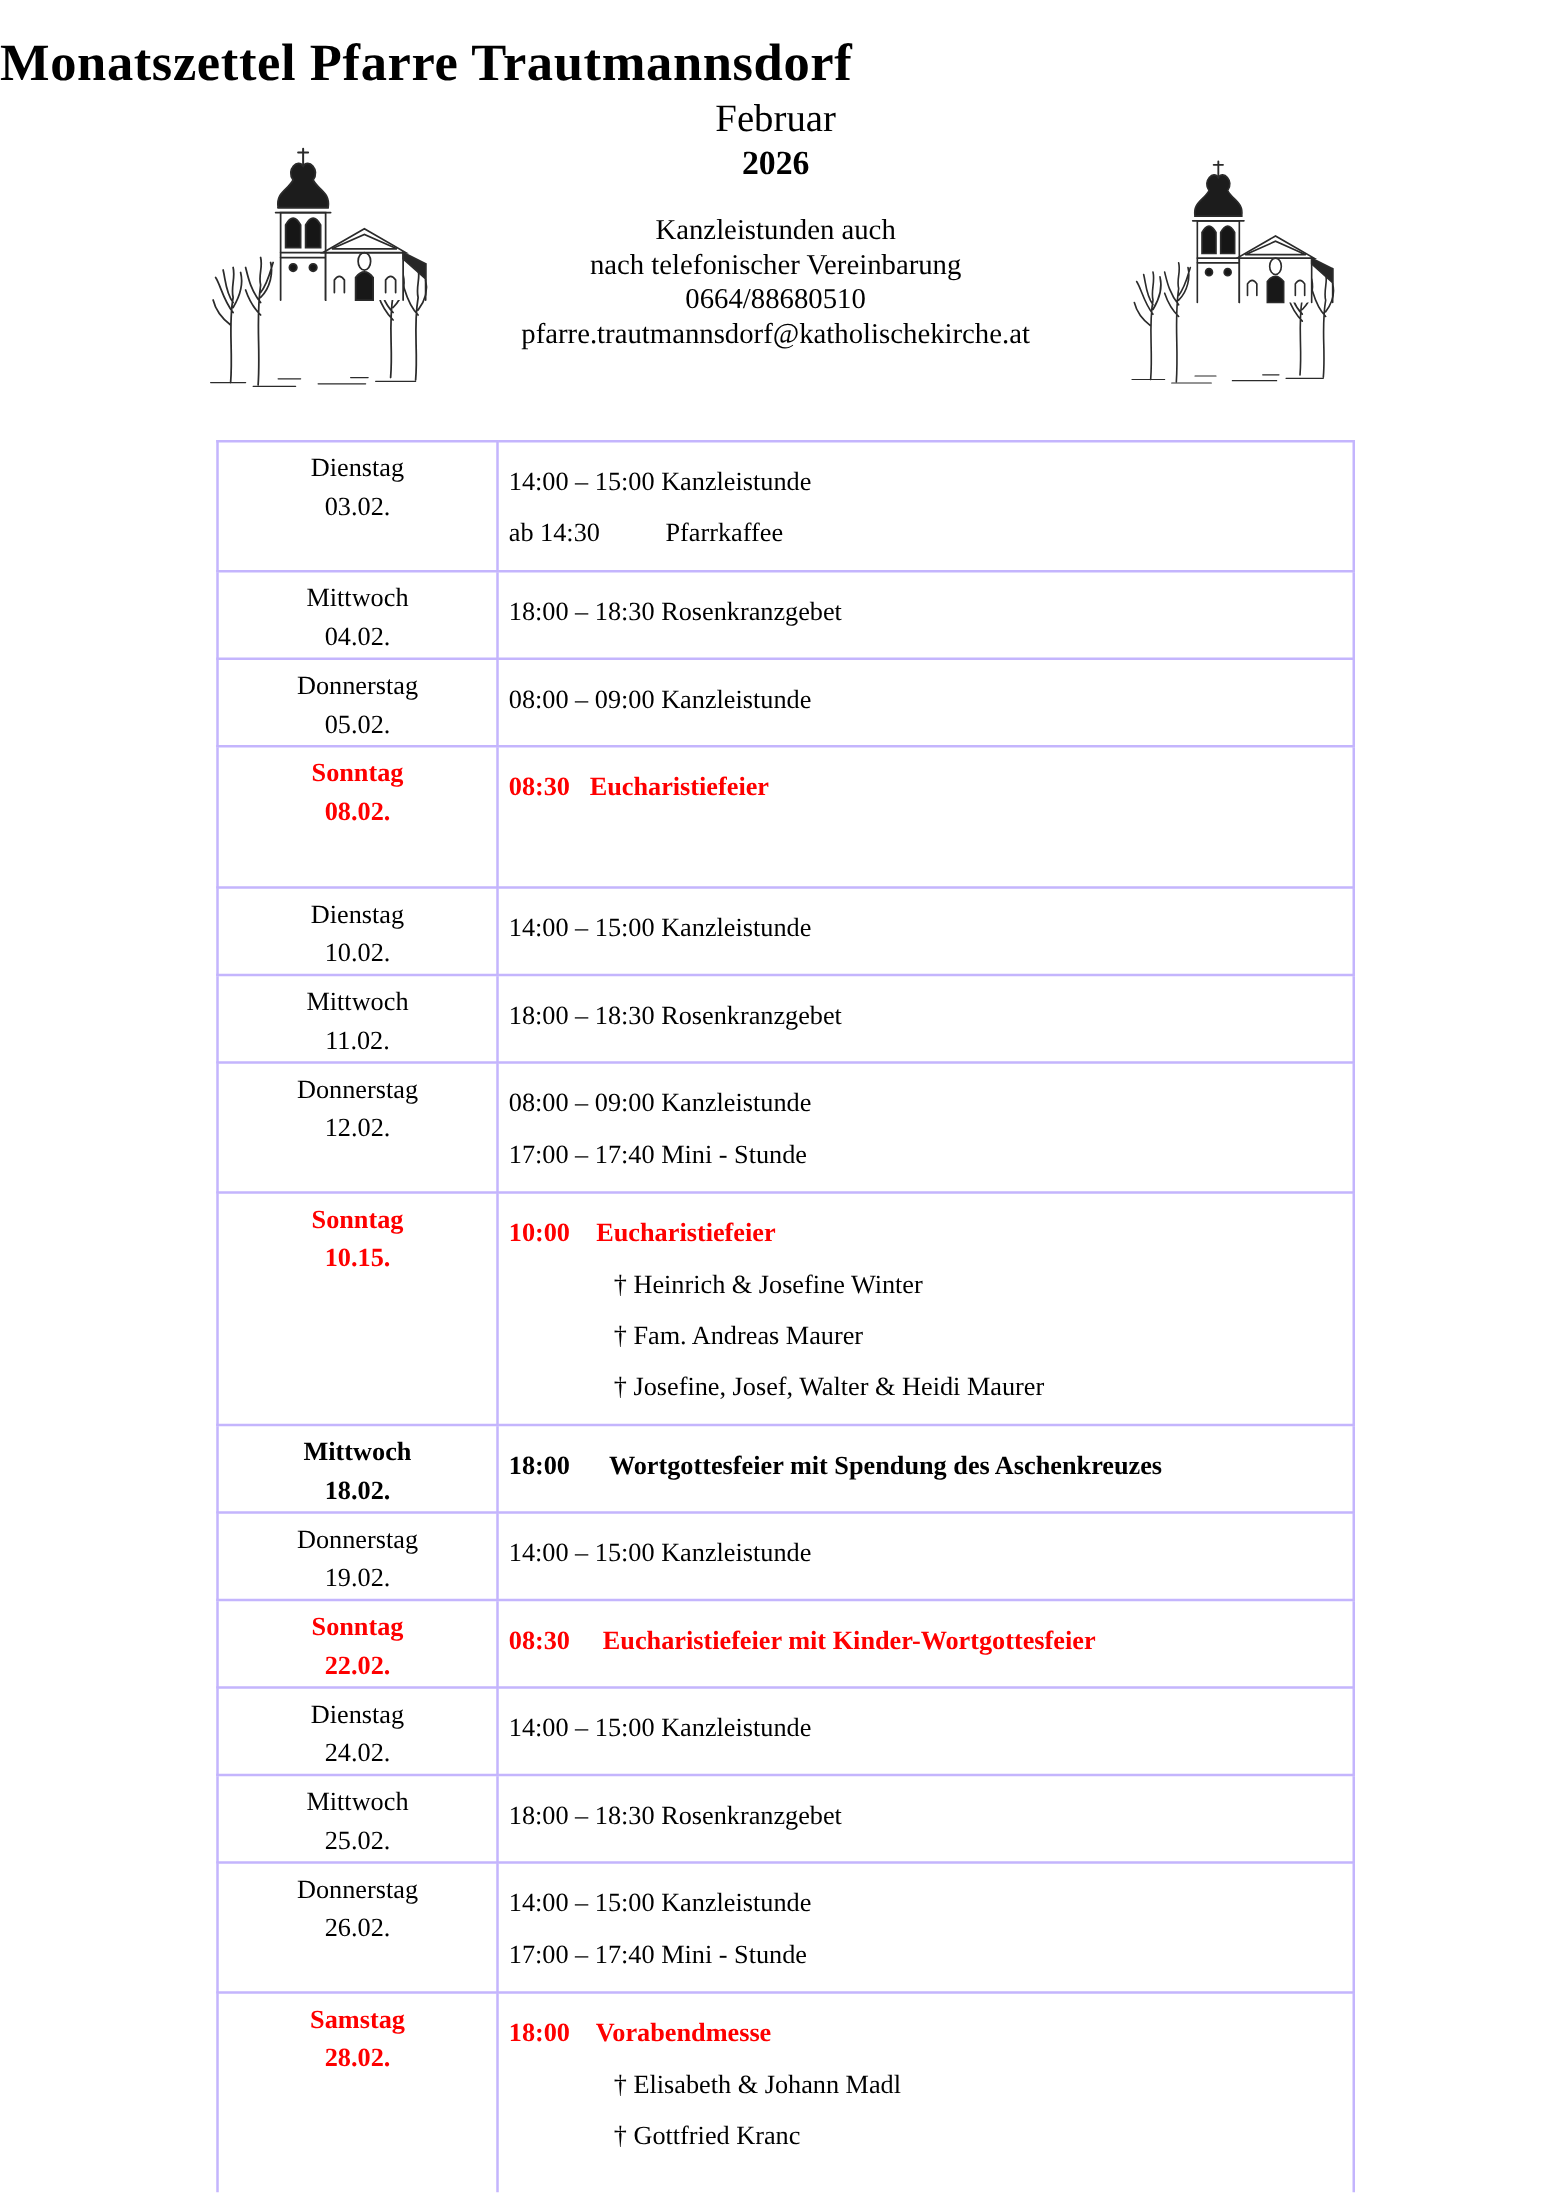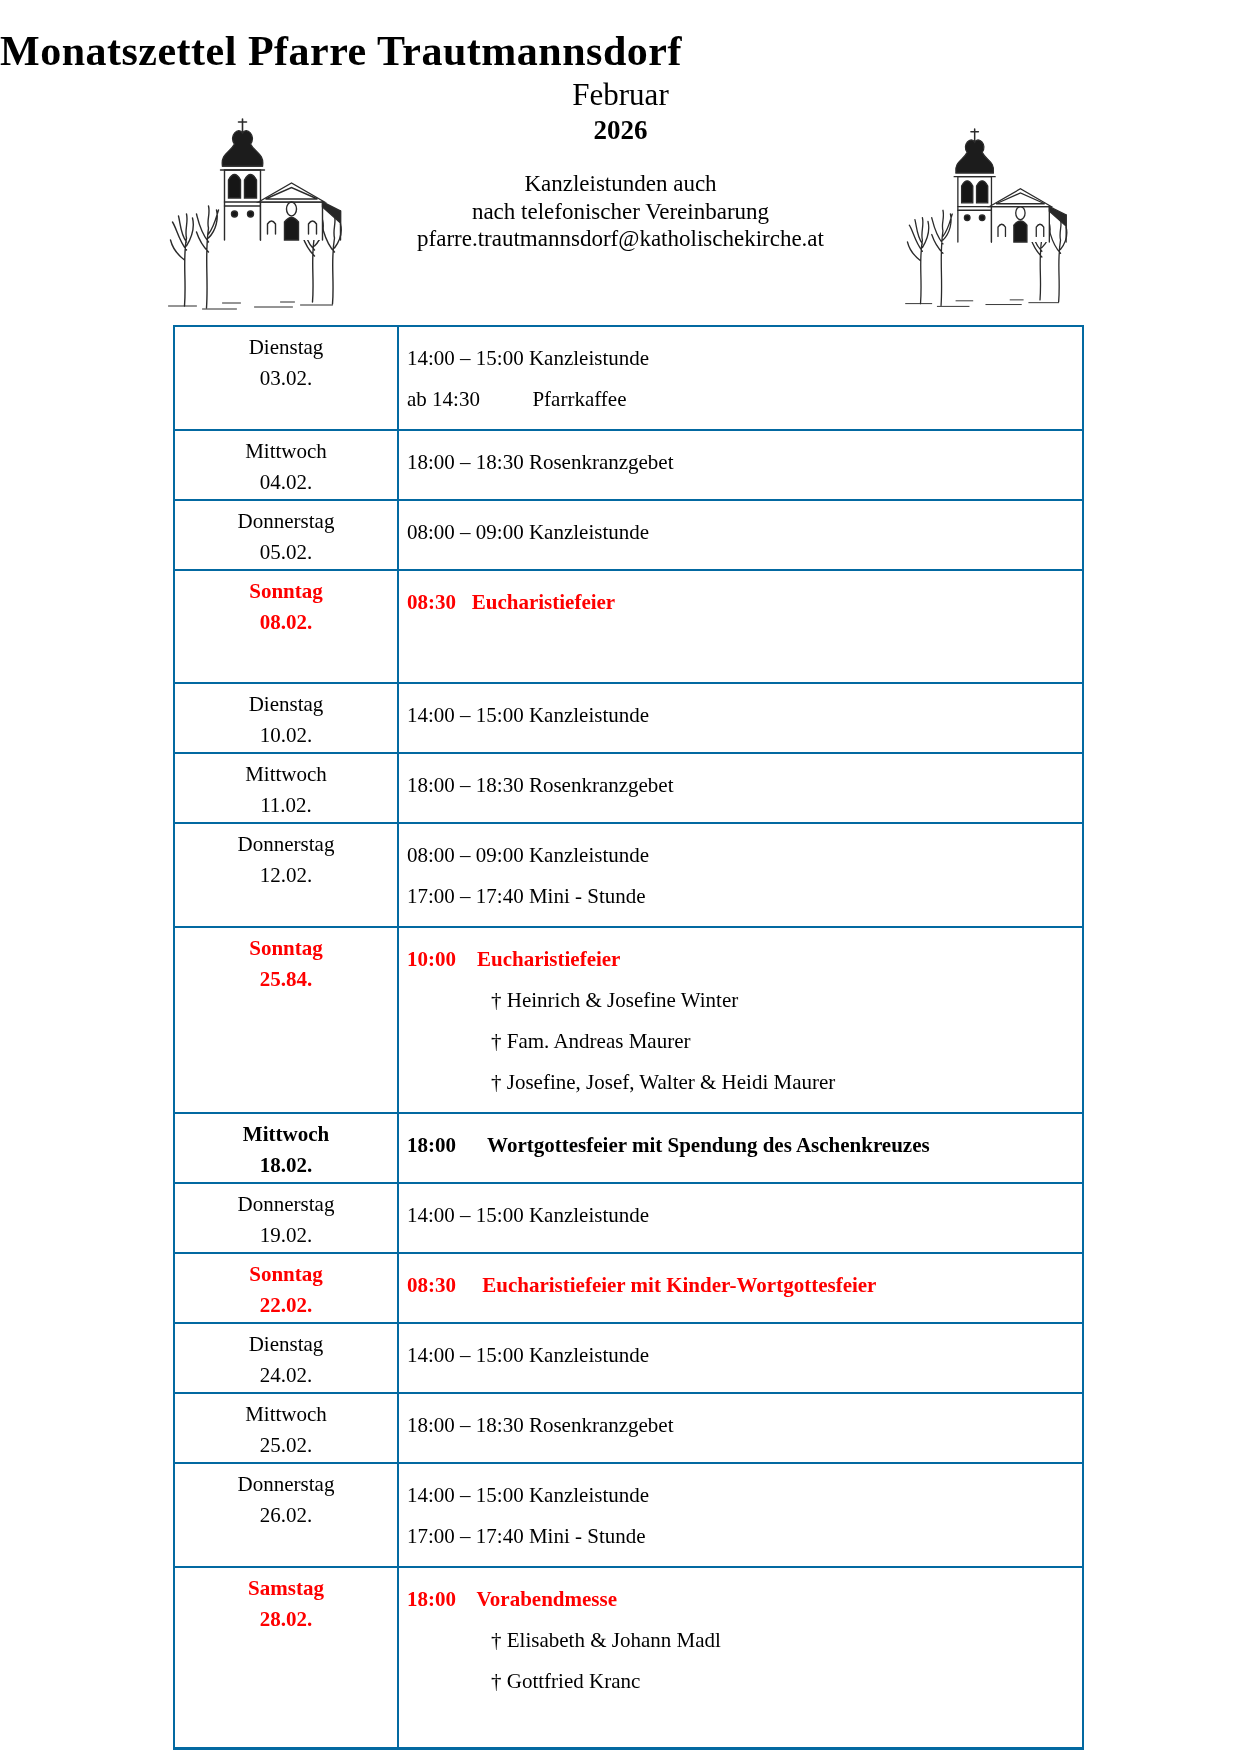--- a/index.html
+++ b/index.html
@@ -32,21 +32,21 @@
   .church.left { left:160px; top:110px; width:185px; height:200px;}
   .church.right{ left:900px; top:118px; width:168px; height:192px;}
   
   table.schedule{
     margin:72px 0 0 173px;
     width:893px;
     border-collapse:collapse;
     table-layout:fixed;
   }
   table.schedule td{
-    border:2px solid #0369a1;
+    border:2px solid #c4b5fd;
     vertical-align:top;
     font-size:21px;
   }
   table.schedule tr:last-child td{border-bottom-width:3px;}
   td.date-cell{
     width:220px;
     text-align:center;
     padding-top:5px;
     line-height:31px;
   }
@@ -127,20 +127,21 @@
     <svg class="church left" viewBox="0 0 180 200">
         <use href="#church-art"></use>
       </svg>
     <svg class="church right" viewBox="0 0 180 200">
         <use href="#church-art"></use>
       </svg>
 
     <div class="contact">
       <div>Kanzleistunden auch</div>
       <div>nach telefonischer Vereinbarung</div>
+      <div>0664/88680510</div>
       <div>pfarre.trautmannsdorf@katholischekirche.at</div>
     </div>
   </div>
 
   <table class="schedule">
     <tbody>
       <tr>
         <td class="date-cell" style="height:87px">
           <div>Dienstag</div>
           <div>03.02.</div>
@@ -201,21 +202,21 @@
           <div>12.02.</div>
         </td>
         <td class="event-cell">
           <div class="line">08:00 – 09:00 Kanzleistunde</div>
           <div class="line">17:00 – 17:40 Mini - Stunde</div>
         </td>
       </tr>
       <tr class="red">
         <td class="date-cell" style="height:165px">
           <div>Sonntag</div>
-          <div>25.84.</div>
+          <div>10.15.</div>
         </td>
         <td class="event-cell">
           <div class="line red">10:00    Eucharistiefeier</div>
           <div class="line memorial">† Heinrich &amp; Josefine Winter</div>
           <div class="line memorial">† Fam. Andreas Maurer</div>
           <div class="line memorial">† Josefine, Josef, Walter &amp; Heidi Maurer</div>
         </td>
       </tr>
       <tr class="boldrow">
         <td class="date-cell" style="height:58px">

